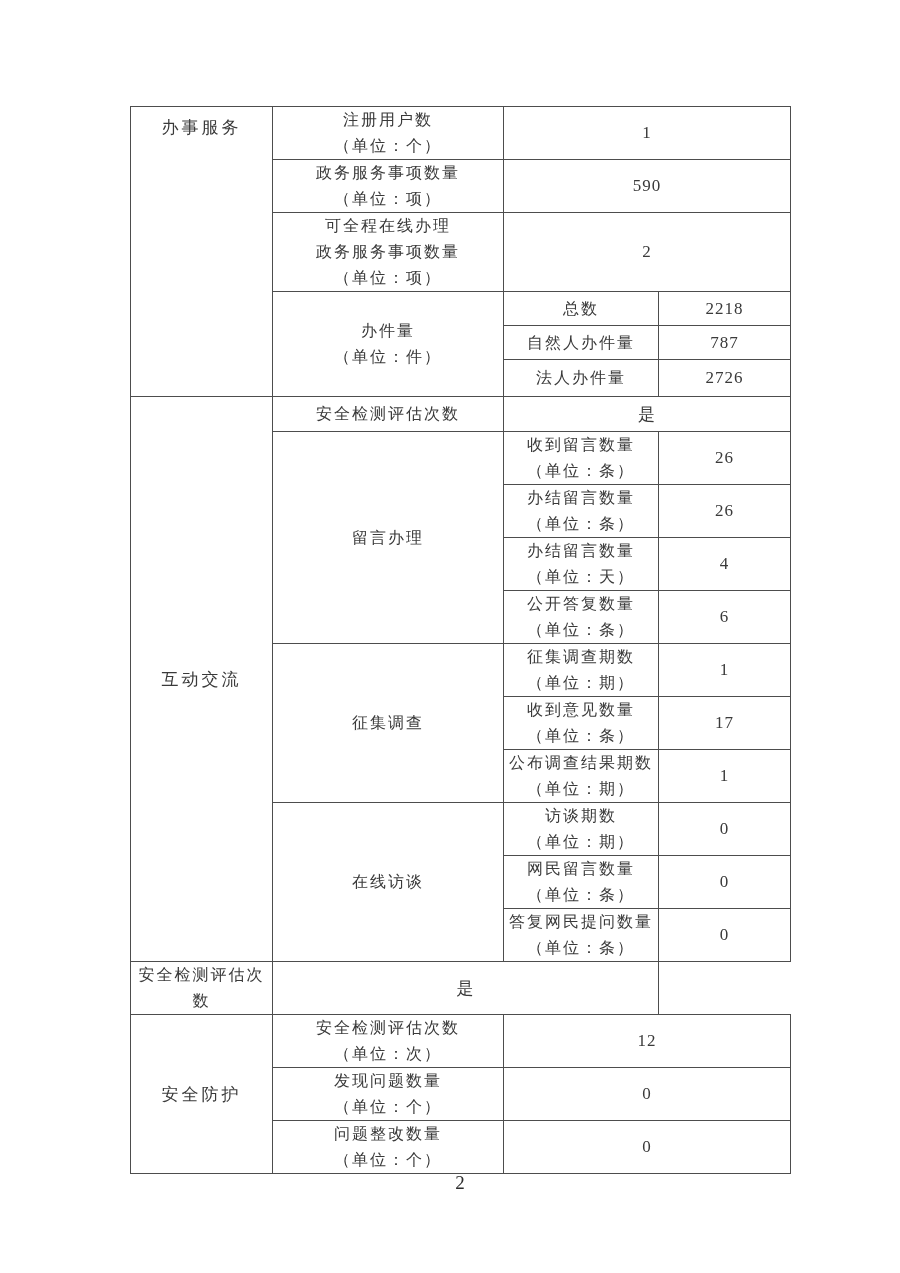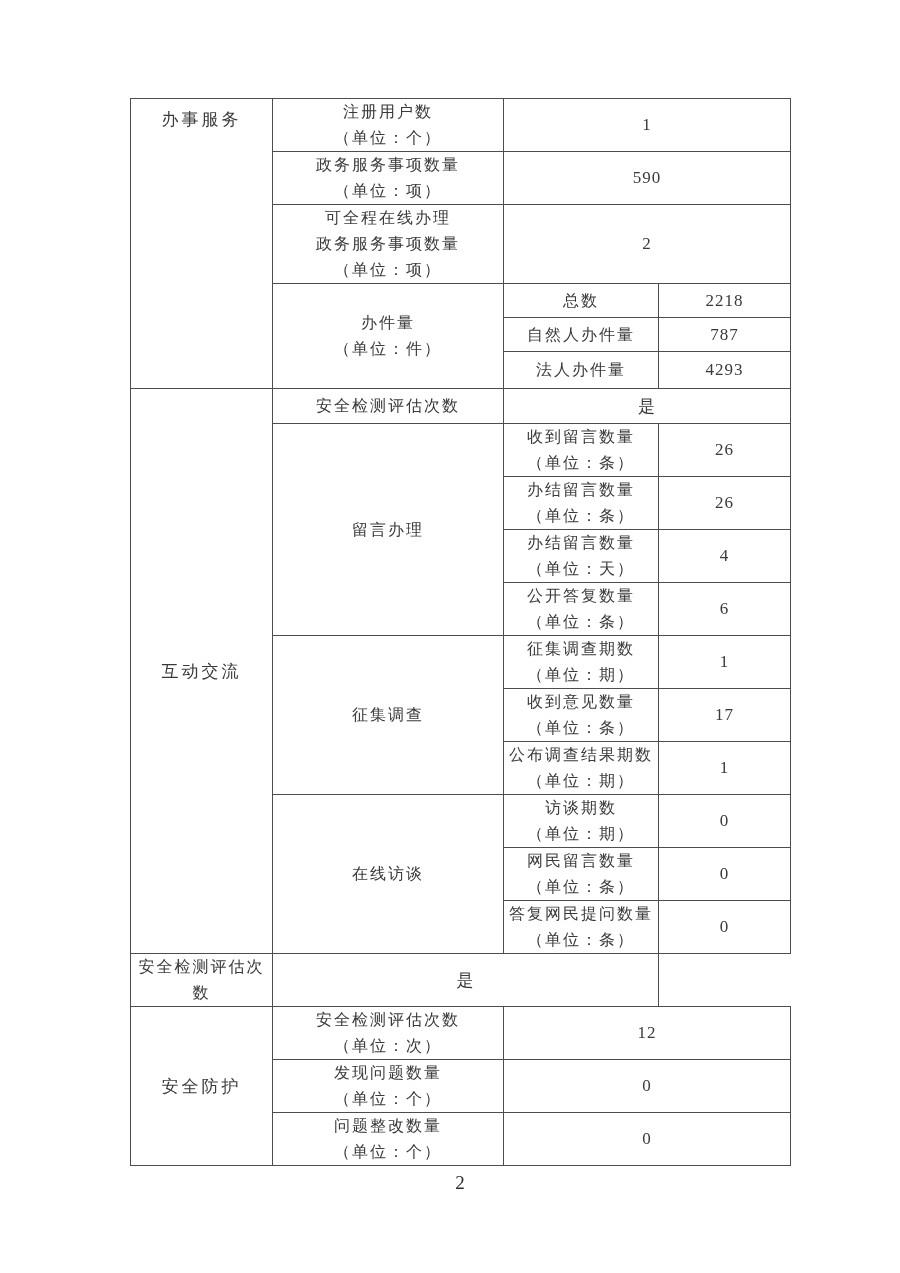--- a/index.html
+++ b/index.html
@@ -12,21 +12,21 @@
     width: 900px;
     height: 1273px;
     background: #ffffff;
     font-family: "Liberation Serif", "DejaVu Serif", serif;
     color: #3a3a3a;
     overflow: hidden;
   }
   table.report {
     position: absolute;
     left: 130px;
-    top: 98px;
+    top: 106px;
     width: 660px;
     border-collapse: collapse;
     table-layout: fixed;
   }
   table.report td {
     border: 1px solid #4d4d4d;
     text-align: center;
     vertical-align: middle;
     padding: 0;
     overflow: hidden;
@@ -112,21 +112,21 @@
       </td>
       <td class="lbl">总数</td>
       <td class="val">2218</td>
     </tr>
     <tr class="h34">
       <td class="lbl">自然人办件量</td>
       <td class="val">787</td>
     </tr>
     <tr class="h37">
       <td class="lbl">法人办件量</td>
-      <td class="val">4293</td>
+      <td class="val">2726</td>
     </tr>
 
     <tr class="h35">
       <td rowspan="11" class="cat">
         <span>互动交流</span>
       </td>
       <td class="lbl">安全检测评估次数</td>
       <td colspan="2" class="val">是</td>
     </tr>
     <tr class="h52">

